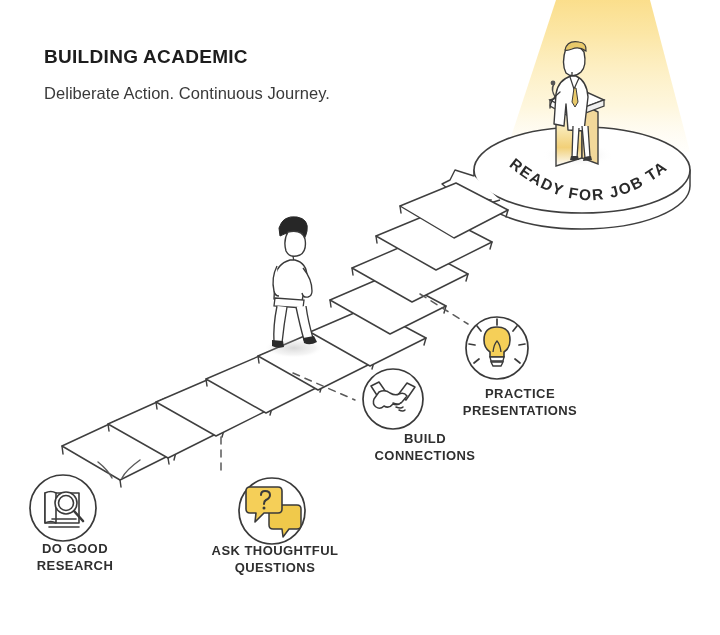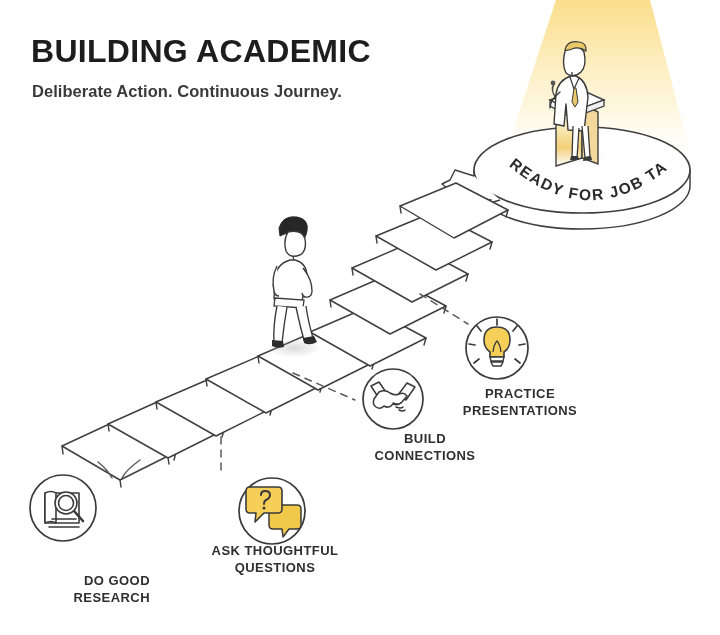--- a/index.html
+++ b/index.html
@@ -26,48 +26,48 @@
     height: 635px;
   }
   .header {
     position: absolute;
     left: 28px;
     top: 30px;
     width: 420px;
     z-index: 5;
   }
   .title {
-    font-size: 32px;
+    font-size: 19px;
     font-weight: bold;
     letter-spacing: 0.3px;
     line-height: 1.18;
     color: #1d1d1d;
-    margin: 3px;
+    margin: 16px;
     text-transform: uppercase;
   }
   .subtitle {
     font-size: 16.5px;
-    font-weight: bold;
+    font-weight: normal;
     color: #3a3a3a;
-    margin: 11px 0 0 4px;
+    margin: 11px 0 0 16px;
     letter-spacing: 0.05px;
   }
   .node-label {
     position: absolute;
     text-align: center;
     font-size: 13px;
     font-weight: bold;
     line-height: 1.28;
     letter-spacing: 0.45px;
     color: #2f2f2f;
     text-transform: uppercase;
     white-space: pre-line;
     z-index: 6;
   }
-  .lbl-research   { left: 0px;   top: 573px; width: 150px; text-align: right; }
+  .lbl-research   { left: 0px;   top: 541px; width: 150px; }
   .lbl-questions  { left: 190px; top: 543px; width: 170px; }
   .lbl-connect    { left: 350px; top: 431px; width: 150px; }
   .lbl-practice   { left: 440px; top: 386px; width: 160px; }
 </style>
 </head>
 <body>
 
 <div id="infographic">
 
   <div class="header">

